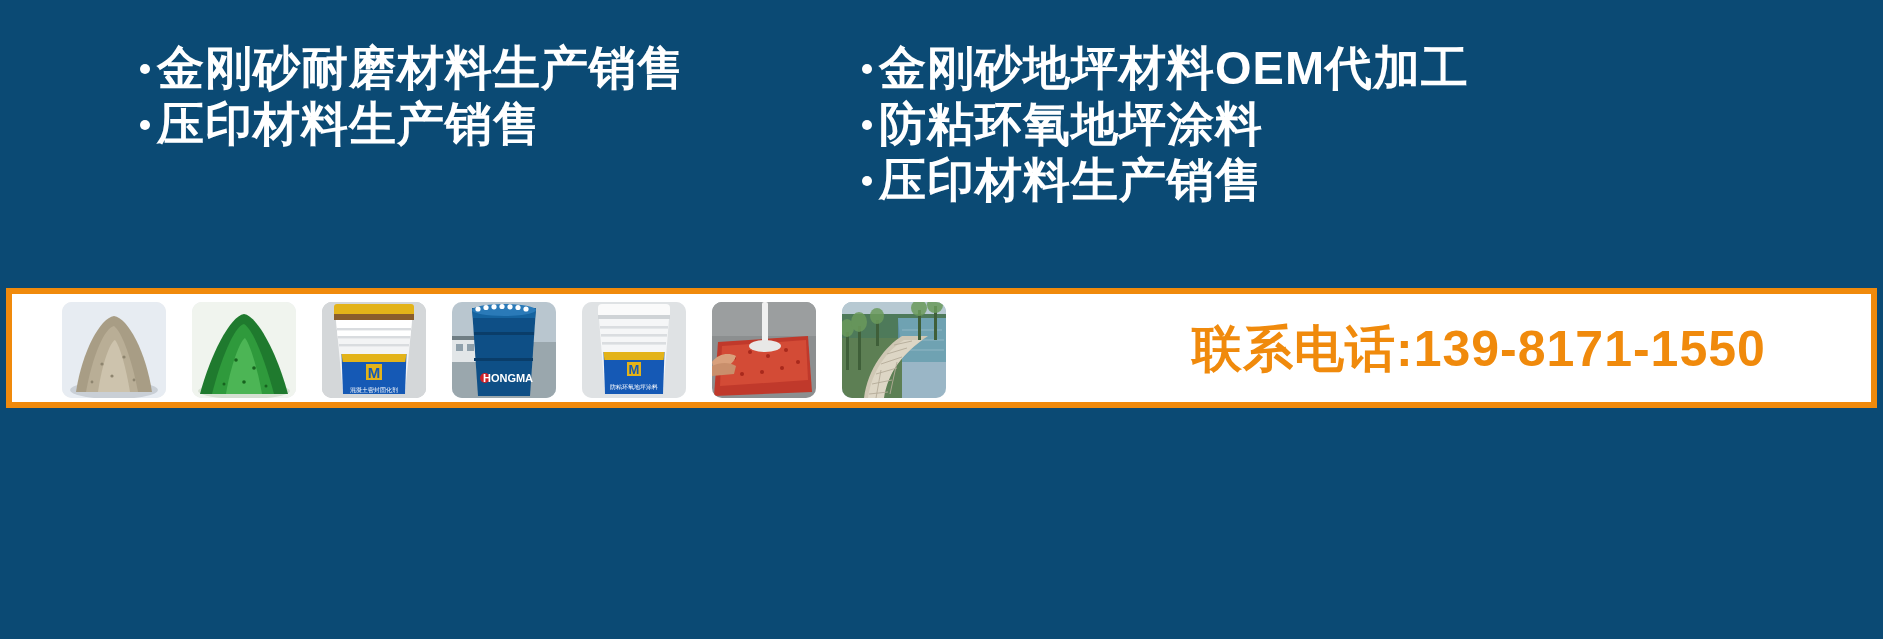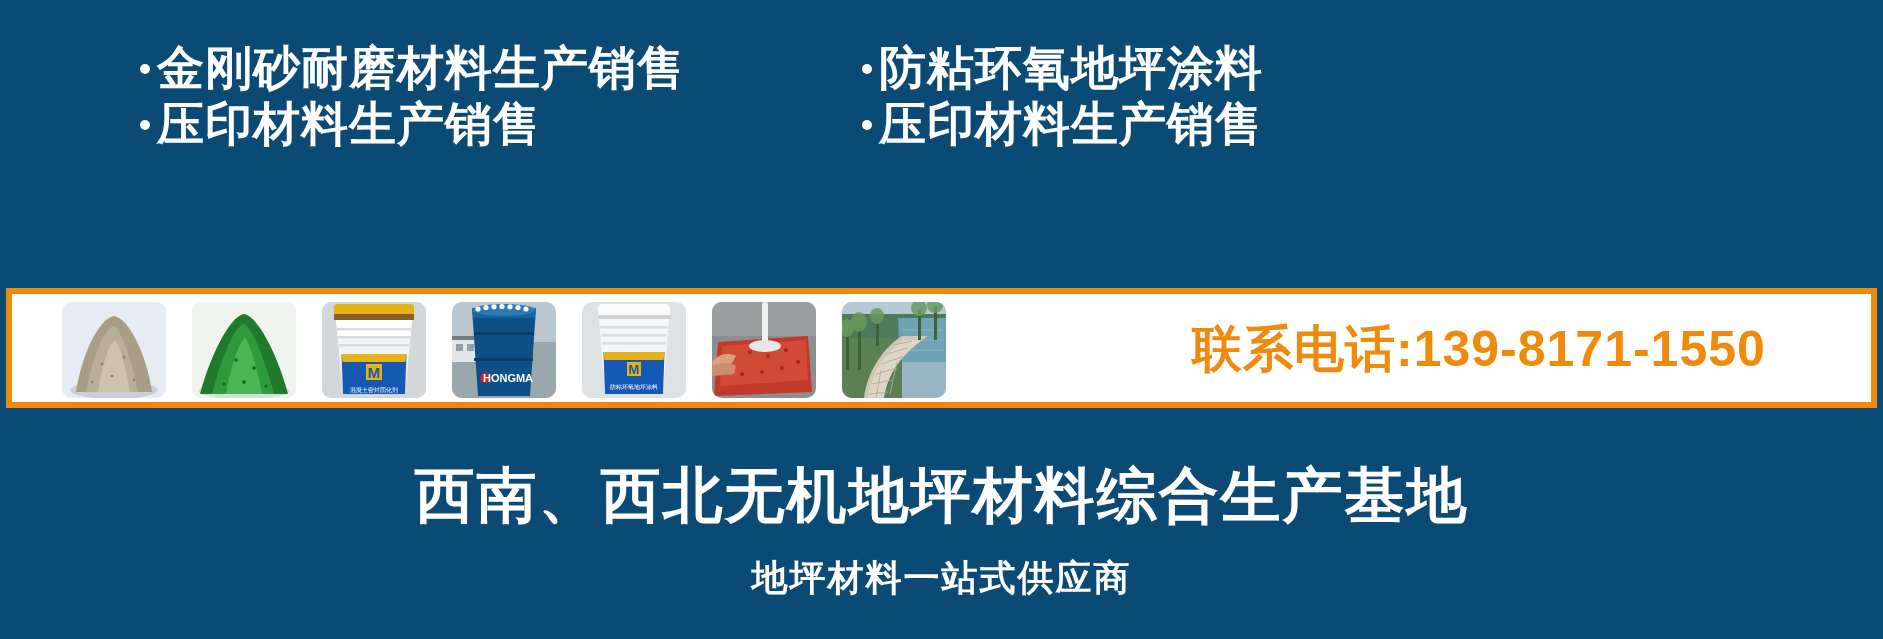--- a/index.html
+++ b/index.html
@@ -149,20 +149,24 @@
         <span class="bullet-dot"></span>
         <span>金刚砂耐磨材料生产销售</span>
       </div>
       <div class="bullet-line">
         <span class="bullet-dot"></span>
         <span>压印材料生产销售</span>
       </div>
     </div>
 
     <div class="bullet-col" id="bullet-col-right">
+      <div class="bullet-line">
+        <span class="bullet-dot"></span>
+        <span>金刚砂地坪材料OEM代加工</span>
+      </div>
       <div class="bullet-line">
         <span class="bullet-dot"></span>
         <span>防粘环氧地坪涂料</span>
       </div>
       <div class="bullet-line">
         <span class="bullet-dot"></span>
         <span>压印材料生产销售</span>
       </div>
     </div>
 
@@ -331,18 +335,14 @@
             <ellipse cx="93" cy="3" rx="8" ry="8"></ellipse>
           </g>
         </svg>
       </div>
 
     </div>
 
     <div id="phone-text">联系电话:139-8171-1550</div>
   </div>
 
-  <div id="bottom-section">
-    <div id="headline">西南、西北无机地坪材料综合生产基地</div>
-    <div id="subheadline">地坪材料一站式供应商</div>
-  </div>
 
 </div>
 
 </body></html>

